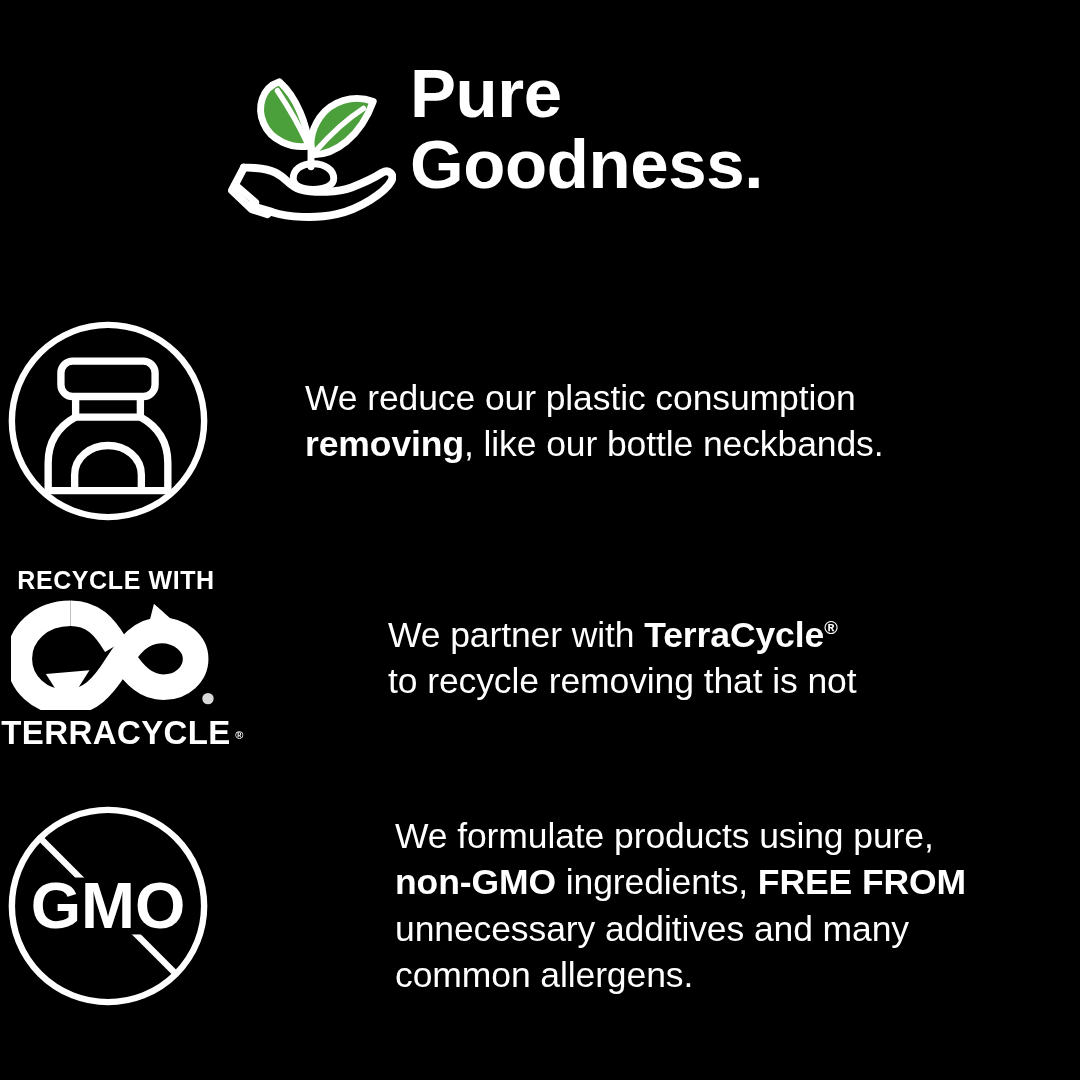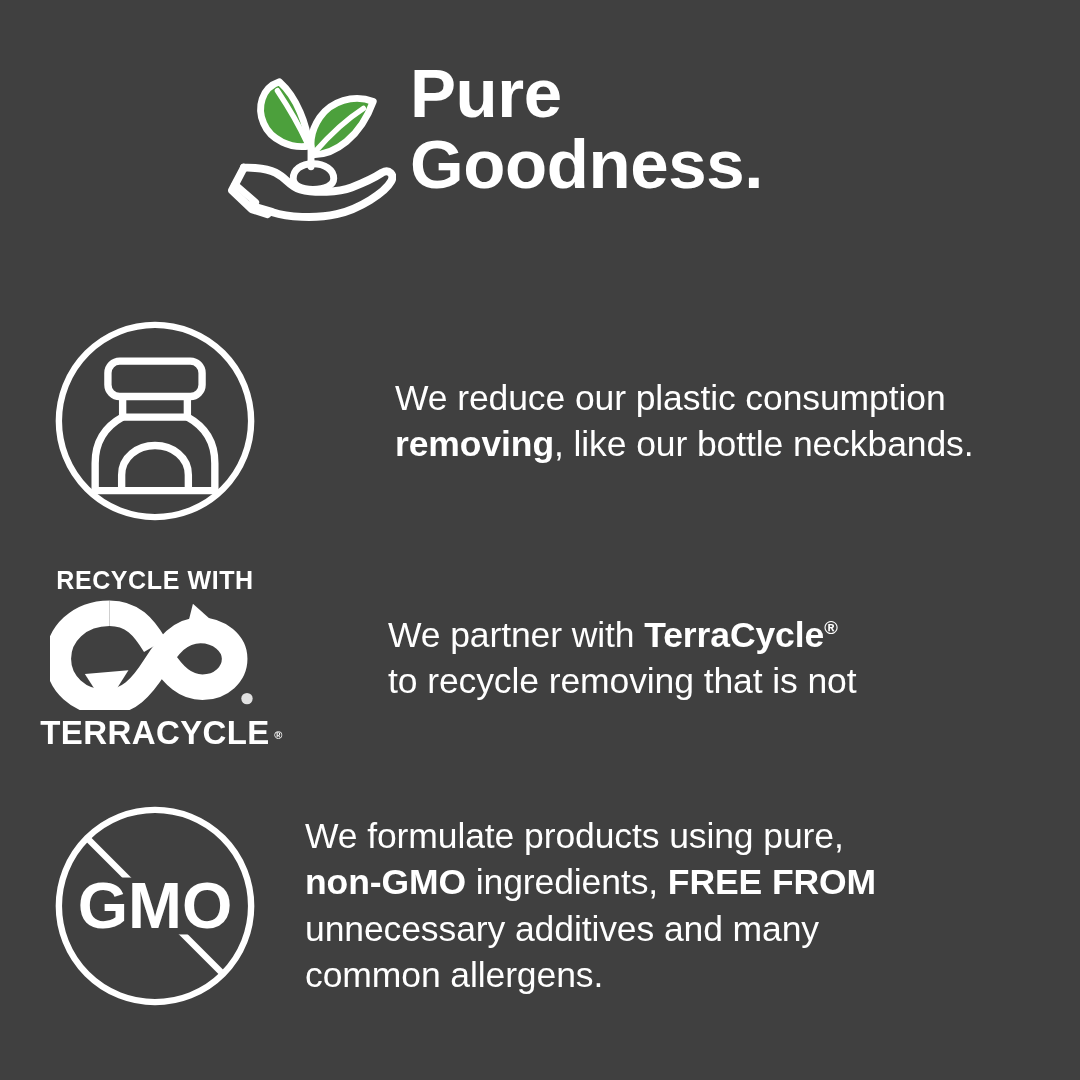--- a/index.html
+++ b/index.html
@@ -50,21 +50,20 @@
     display: flex;
     flex-direction: row;
     align-items: center;
     left: 0;
     width: 1080px;
   }
   .row-icon {
     flex: 0 0 auto;
     display: flex;
     align-items: center;
-    justify-content: center;
   }
   .row-text {
     flex: 1 1 auto;
     font-size: 35.5px;
     line-height: 1.30;
     letter-spacing: -0.1px;
   }
   .row-text b {
     font-weight: 700;
   }
@@ -72,35 +71,35 @@
     display: block;
     white-space: pre-wrap;
   }
 
   
   #row-plastic {
     top: 318px;
     height: 206px;
   }
   #row-plastic .row-icon { width: 300px; margin-left: 5px; }
-  #row-plastic .row-text { margin-left: 90px; }
+  #row-plastic .row-text { }
 
   #row-terracycle {
     top: 558px;
     height: 200px;
   }
   #row-terracycle .row-icon { width: 300px; margin-left: 5px; }
   #row-terracycle .row-text { margin-left: 83px; }
 
   #row-gmo {
     top: 798px;
     height: 215px;
   }
   #row-gmo .row-icon { width: 300px; margin-left: 5px; }
-  #row-gmo .row-text { }
+  #row-gmo .row-text { margin-left: 90px; }
 
   
   .tc-lockup {
     width: 222px;
     display: flex;
     flex-direction: column;
     align-items: center;
   }
   .tc-top {
     font-size: 25px;
@@ -132,21 +131,21 @@
 
   .sup {
     font-size: 0.52em;
     vertical-align: super;
     line-height: 0;
   }
 </style>
 </head>
 <body style="background: rgb(42, 60, 138);">
 
-<div class="page" style="background: #404040; color: rgb(255, 255, 255);">
+<div class="page" style="background: #000000; color: rgb(255, 255, 255);">
 
   <div class="header">
 
     <span class="header-logo">
       <svg viewBox="0 0 170 162" width="168" height="160" aria-hidden="true">
 
         <path d="M52 18 C34 24 29 44 36 60 C43 77 64 86 82 83 C80 62 70 34 52 18 Z" fill="#4ca03c" stroke="#ffffff" stroke-width="7" stroke-linejoin="round"></path>
 
         <path d="M50 27 C60 42 72 62 80 80" fill="none" stroke="#ffffff" stroke-width="5.5" stroke-linecap="round"></path>
 

